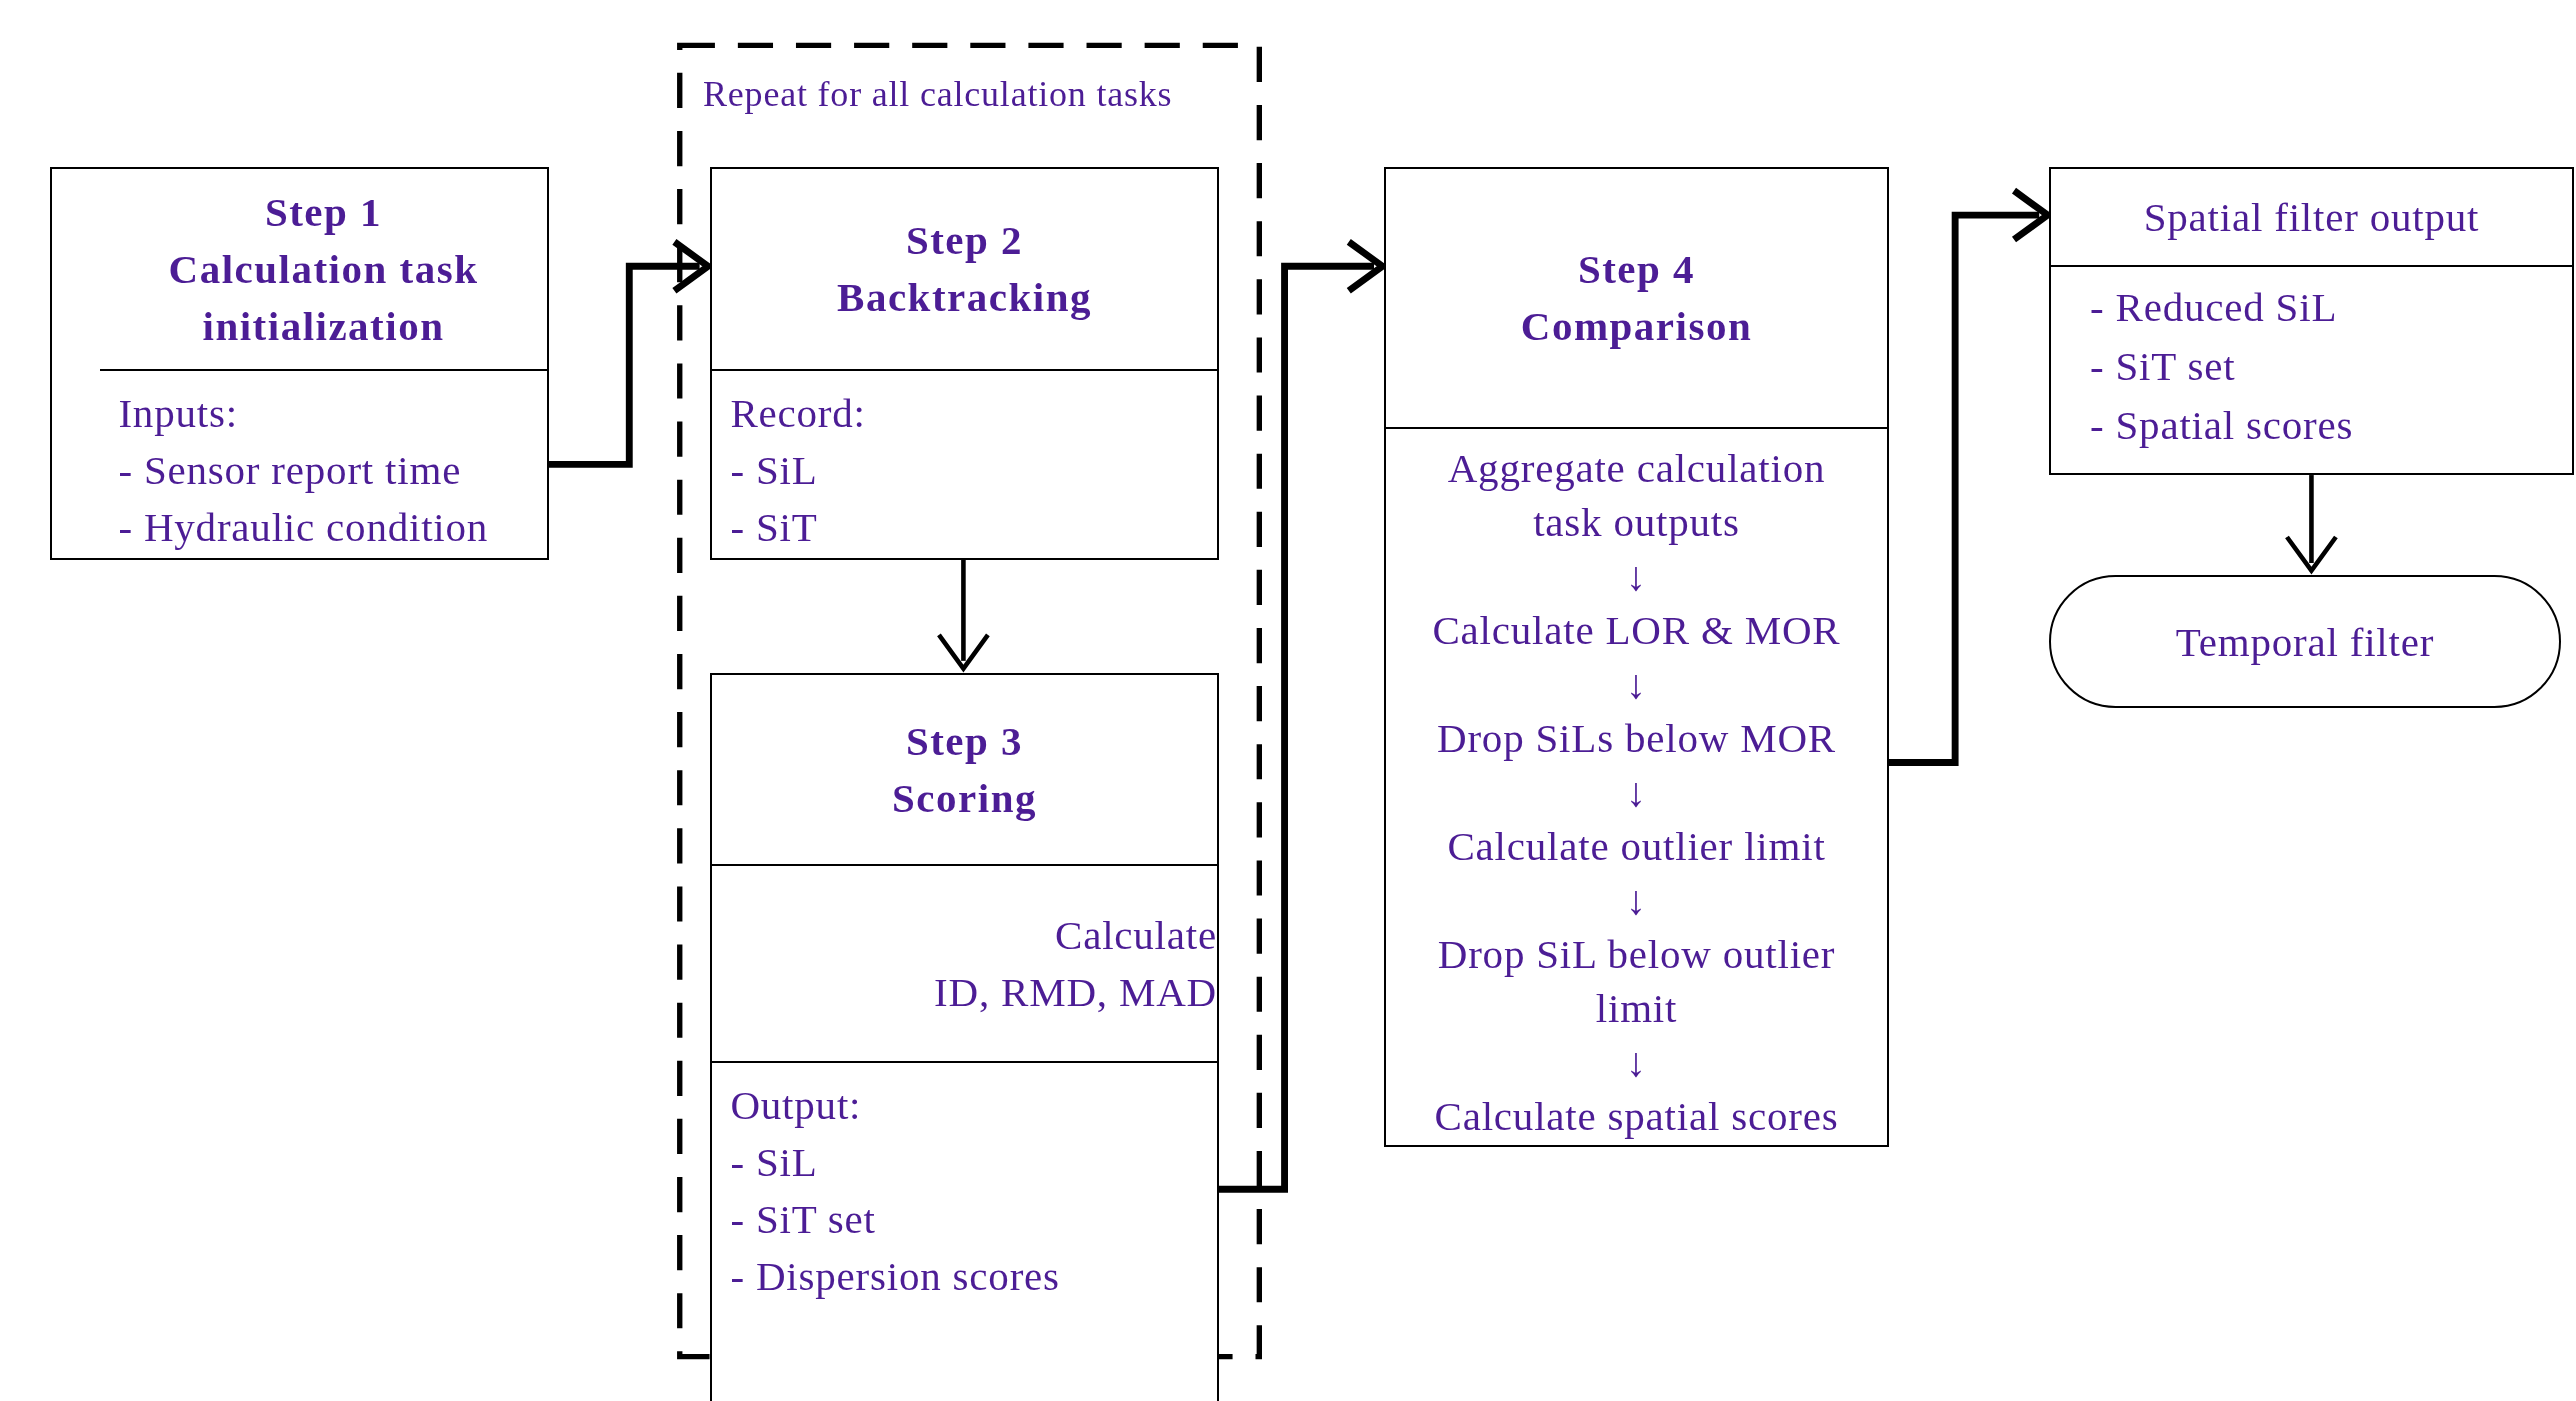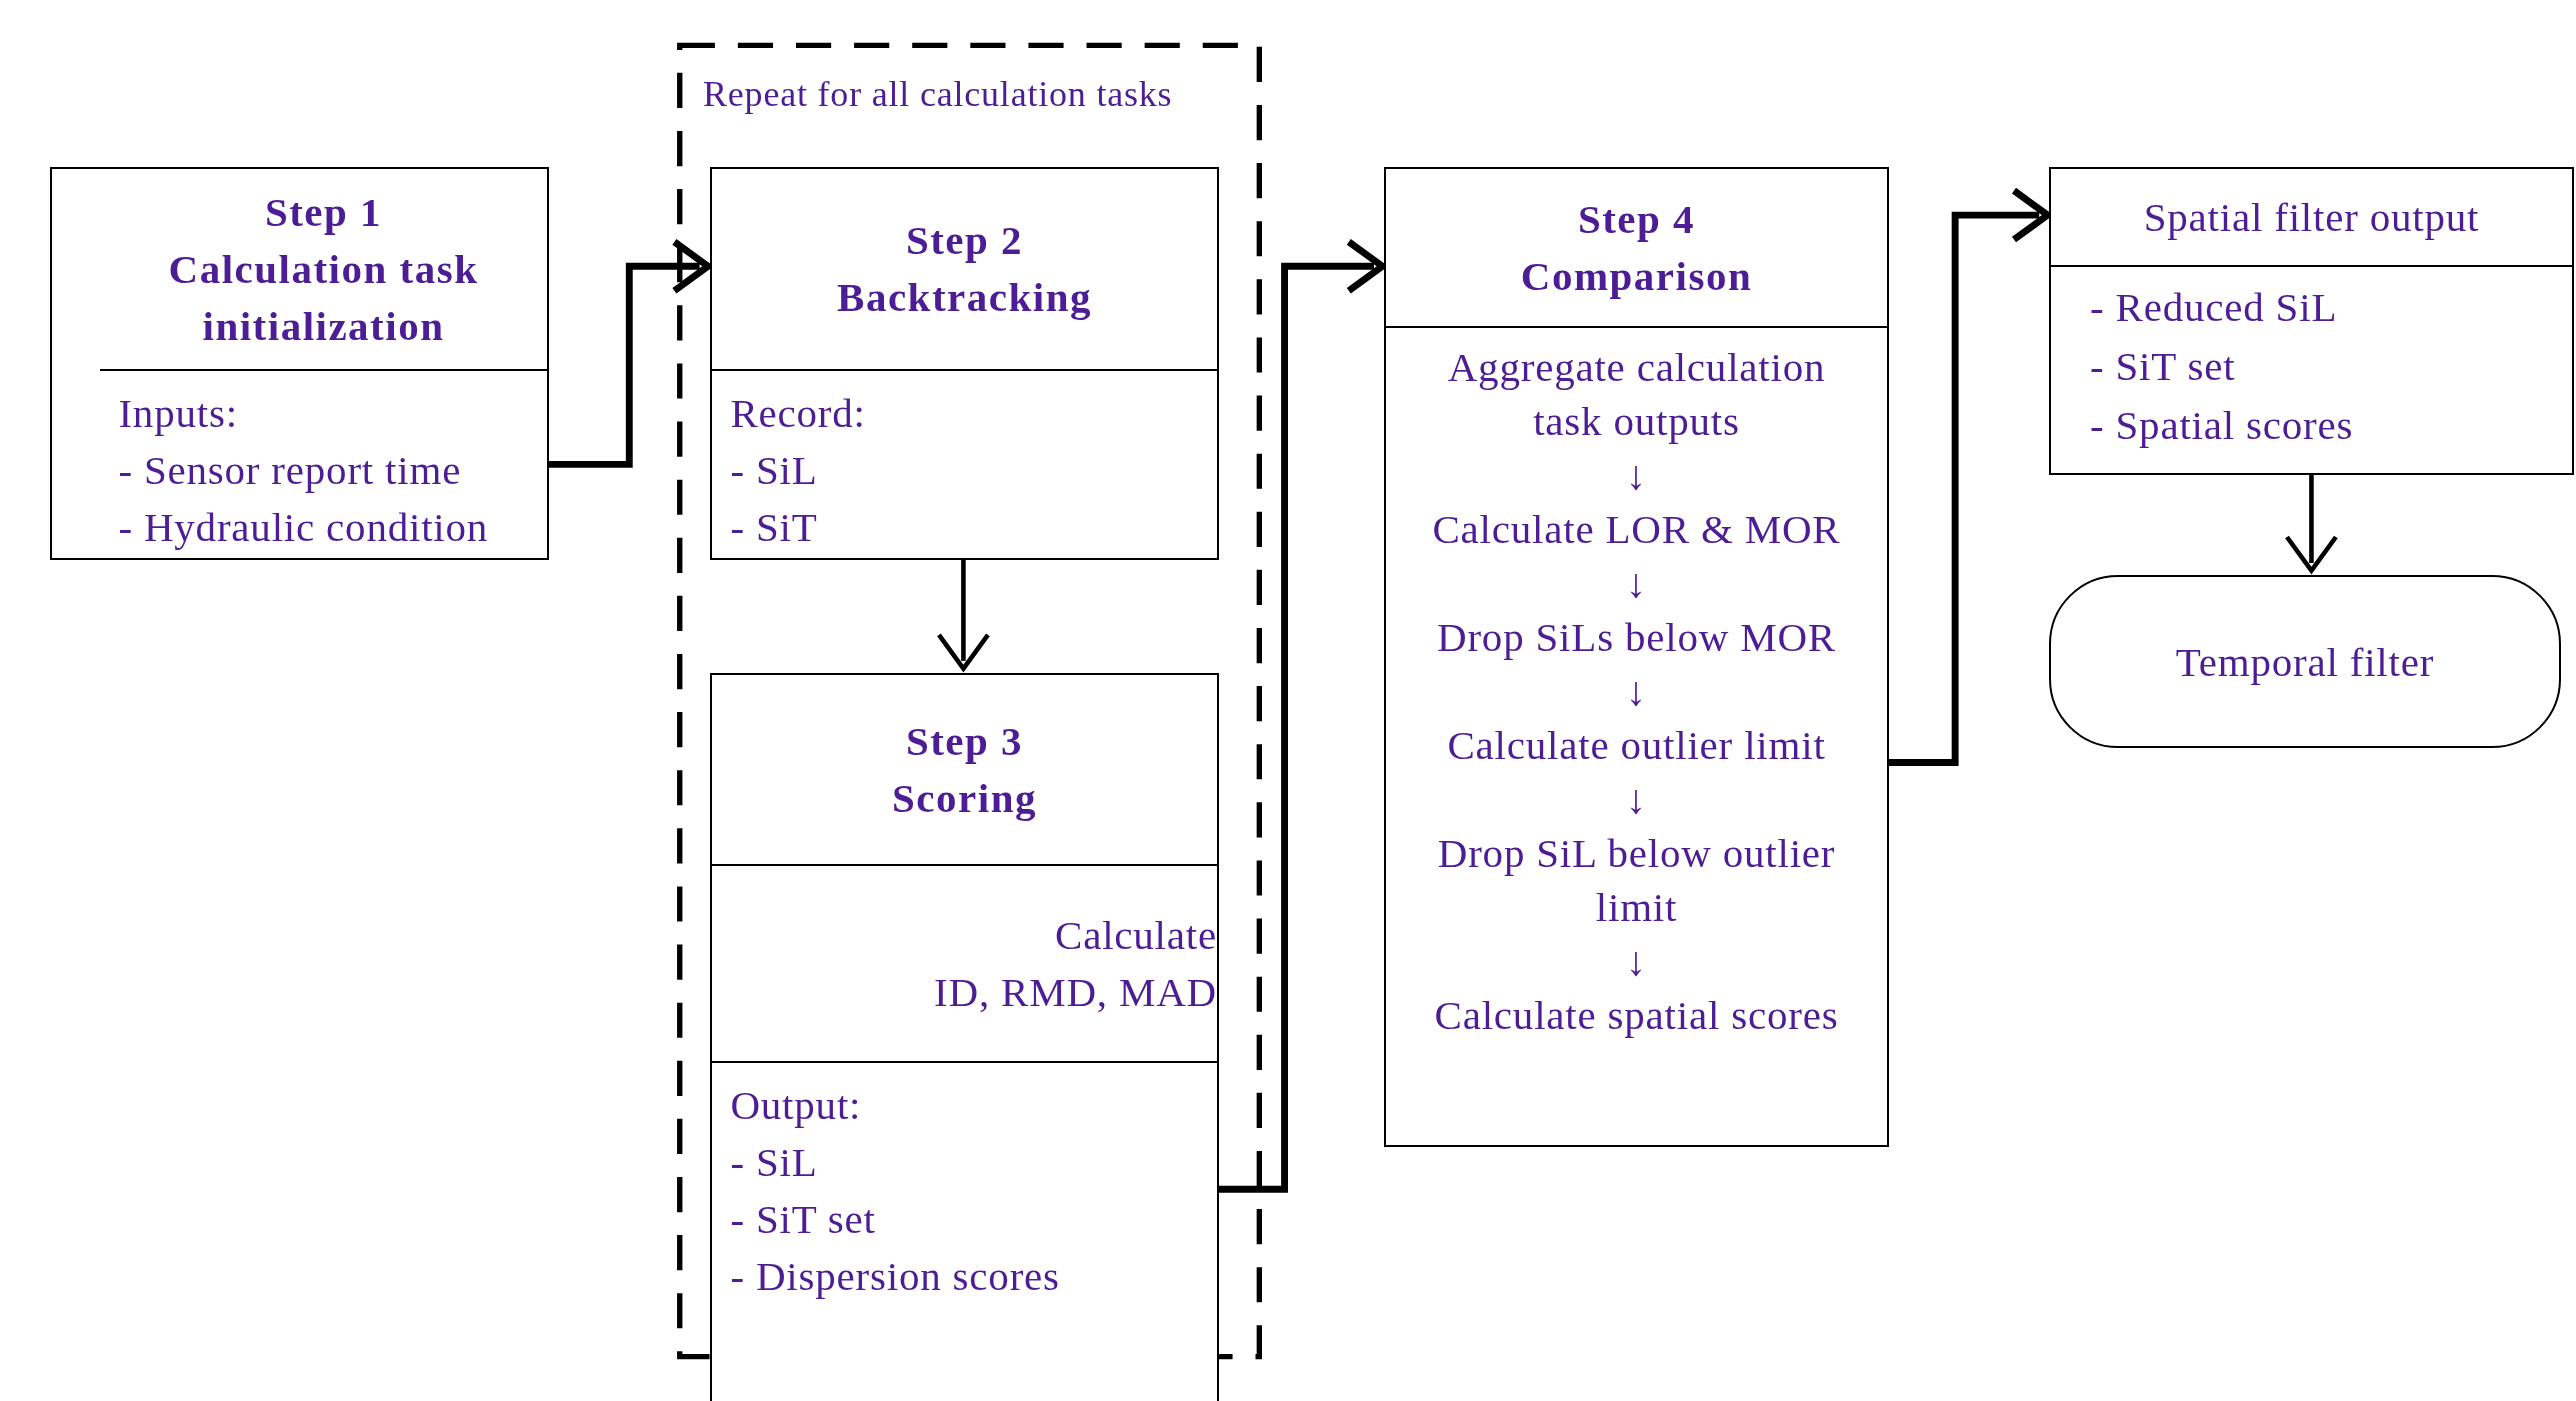--- a/index.html
+++ b/index.html
@@ -129,21 +129,21 @@
     </div>
     <div class="compartment body-sec" style="flex:1;">
       <div>Output:</div>
       <div>- SiL</div>
       <div>- SiT set</div>
       <div>- Dispersion scores</div>
     </div>
   </div>
 
   <div class="box" style="left:1384px;top:167px;width:505px;height:980px;">
-    <div class="compartment rule title-sec" style="height:159px;">
+    <div class="compartment rule title-sec" style="height:260px;">
       <div>Step 4</div>
       <div>Comparison</div>
     </div>
     <div class="compartment flow-sec" style="flex:1;">
       <div>Aggregate calculation task outputs</div>
       <div class="flow-arrow">↓</div>
       <div>Calculate LOR &amp; MOR</div>
       <div class="flow-arrow">↓</div>
       <div>Drop SiLs below MOR</div>
       <div class="flow-arrow">↓</div>
@@ -159,18 +159,18 @@
     <div class="compartment rule plain-head" style="height:98px;">
       <div>Spatial filter output</div>
     </div>
     <div class="compartment body-sec" style="flex:1;padding-top:10.7px;padding-left:39px;line-height:59px;">
       <div>- Reduced SiL</div>
       <div>- SiT set</div>
       <div>- Spatial scores</div>
     </div>
   </div>
 
-  <div class="stadium" style="left:2049px;top:575px;width:512px;height:173px;">
+  <div class="stadium" style="left:2049px;top:575px;width:512px;height:133px;">
     <div>Temporal filter</div>
   </div>
 
 </div>
 
 
 </body></html>

